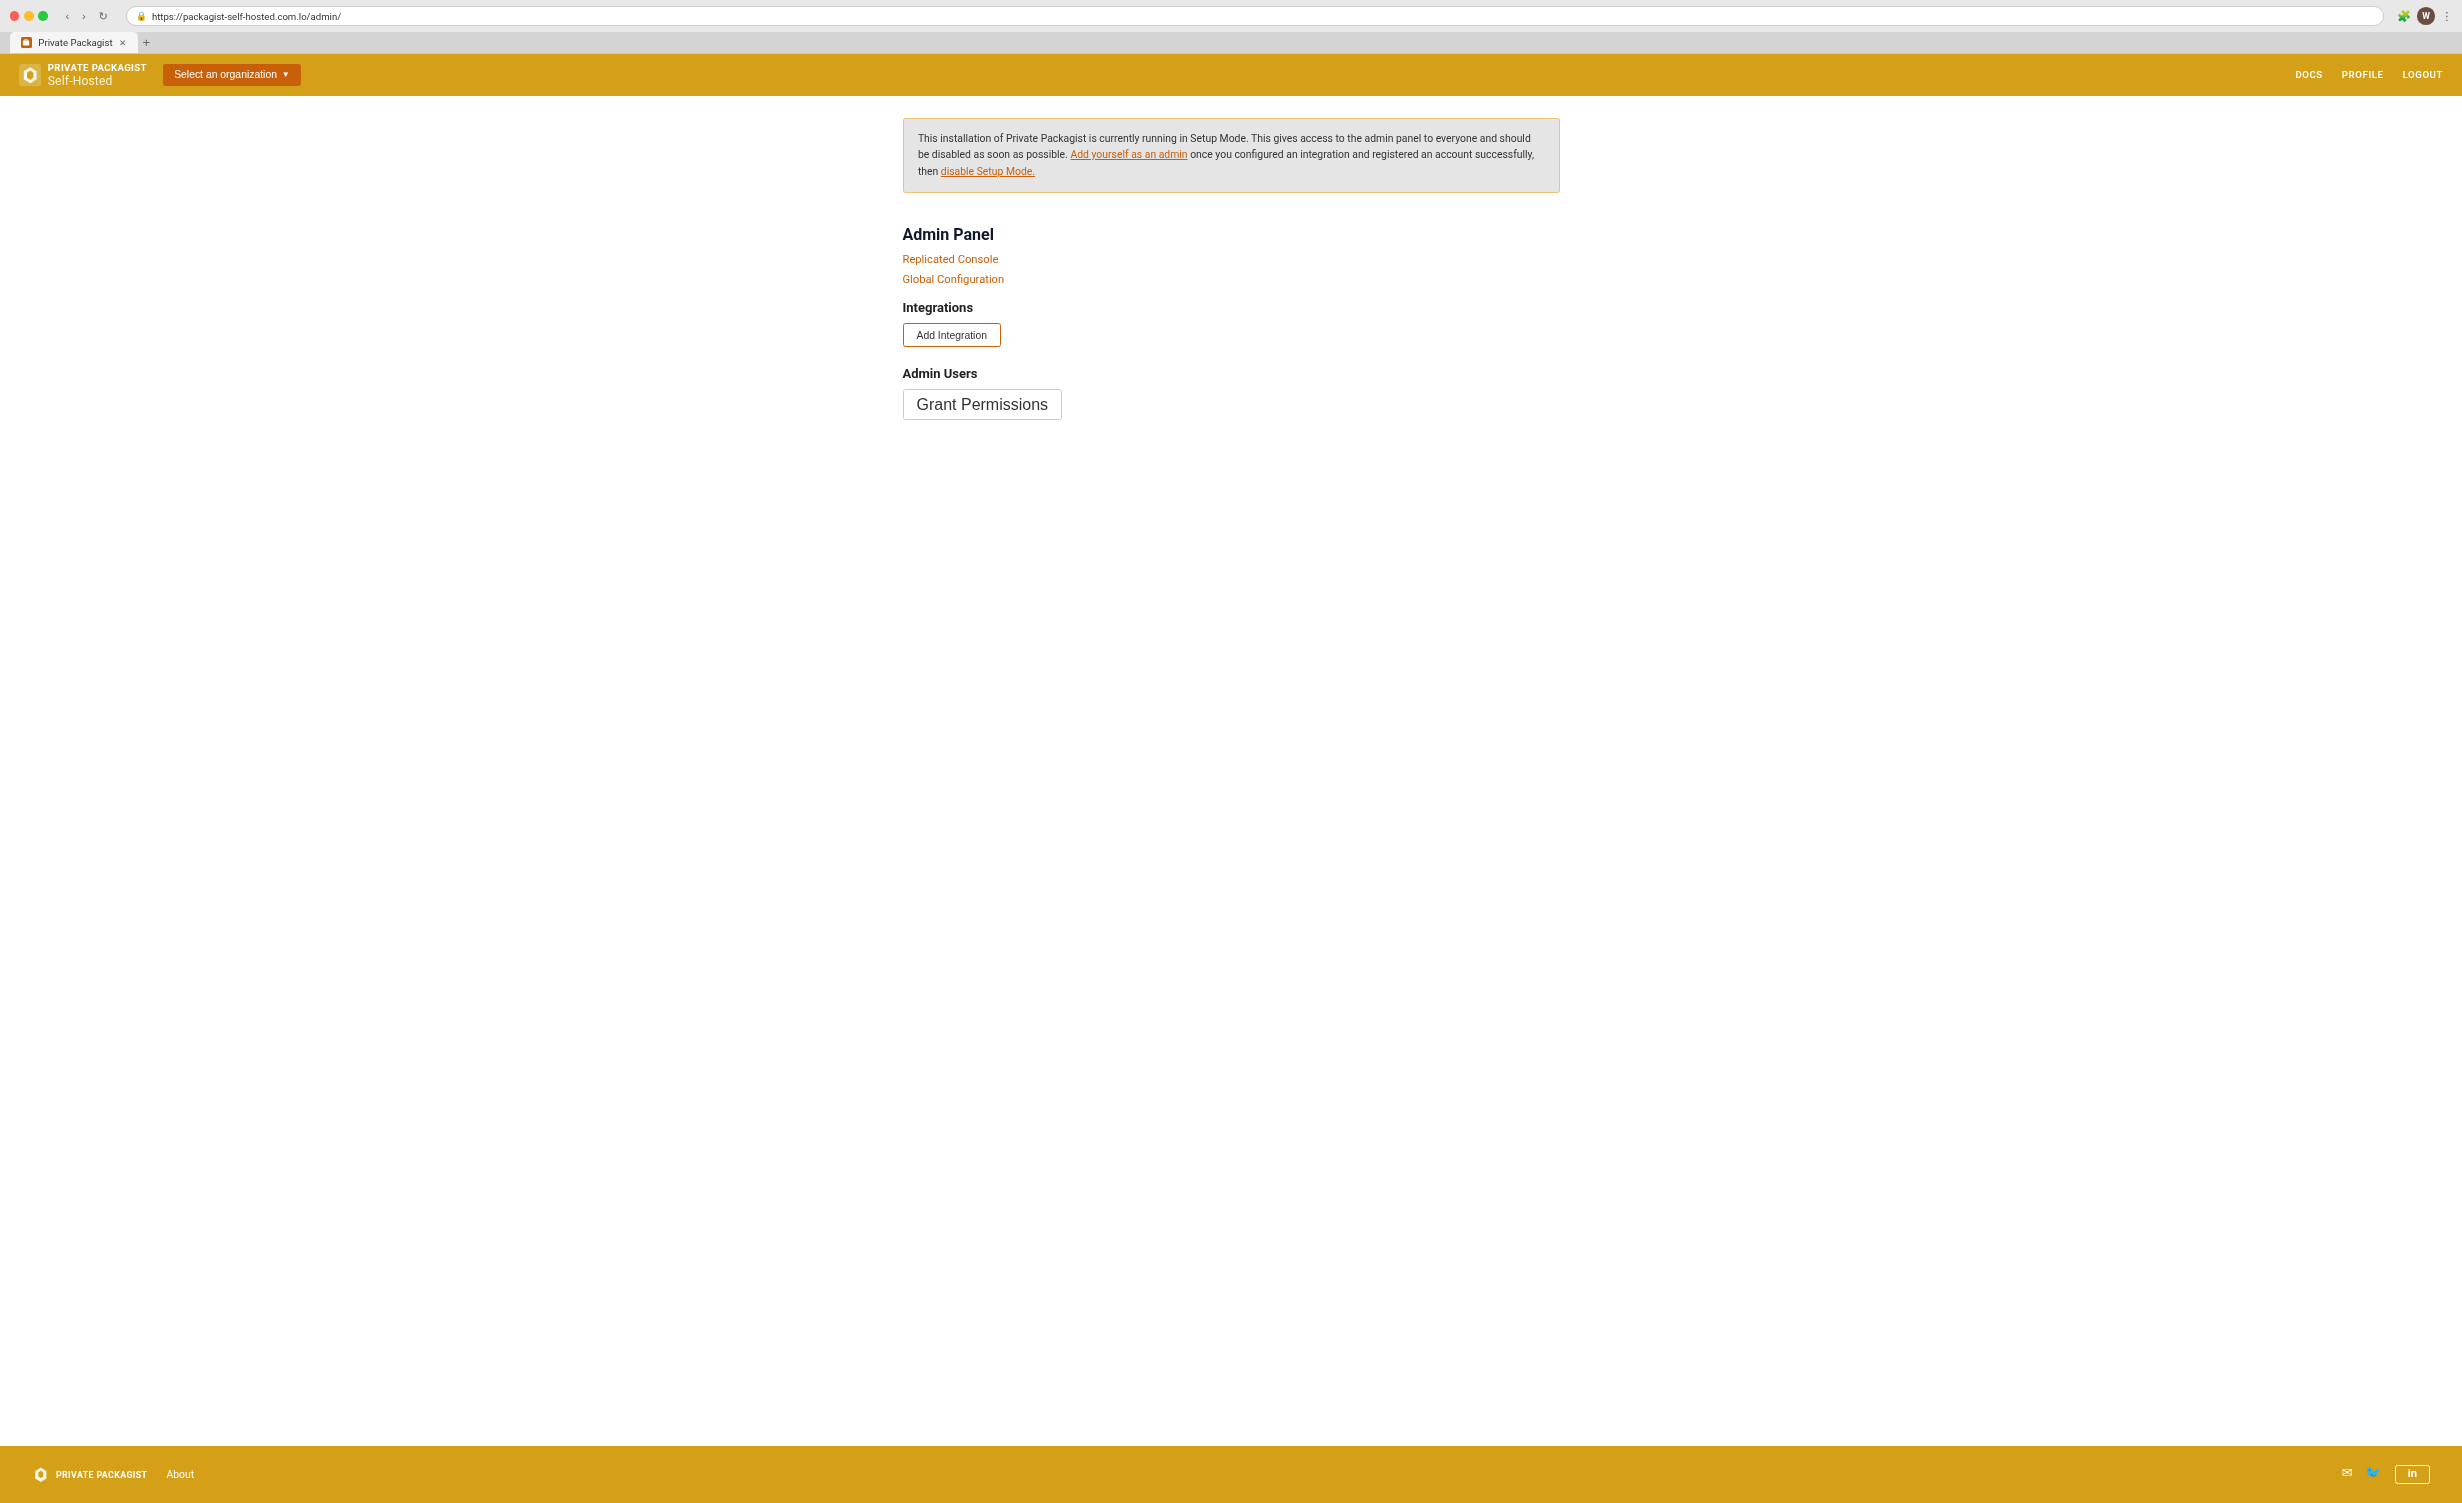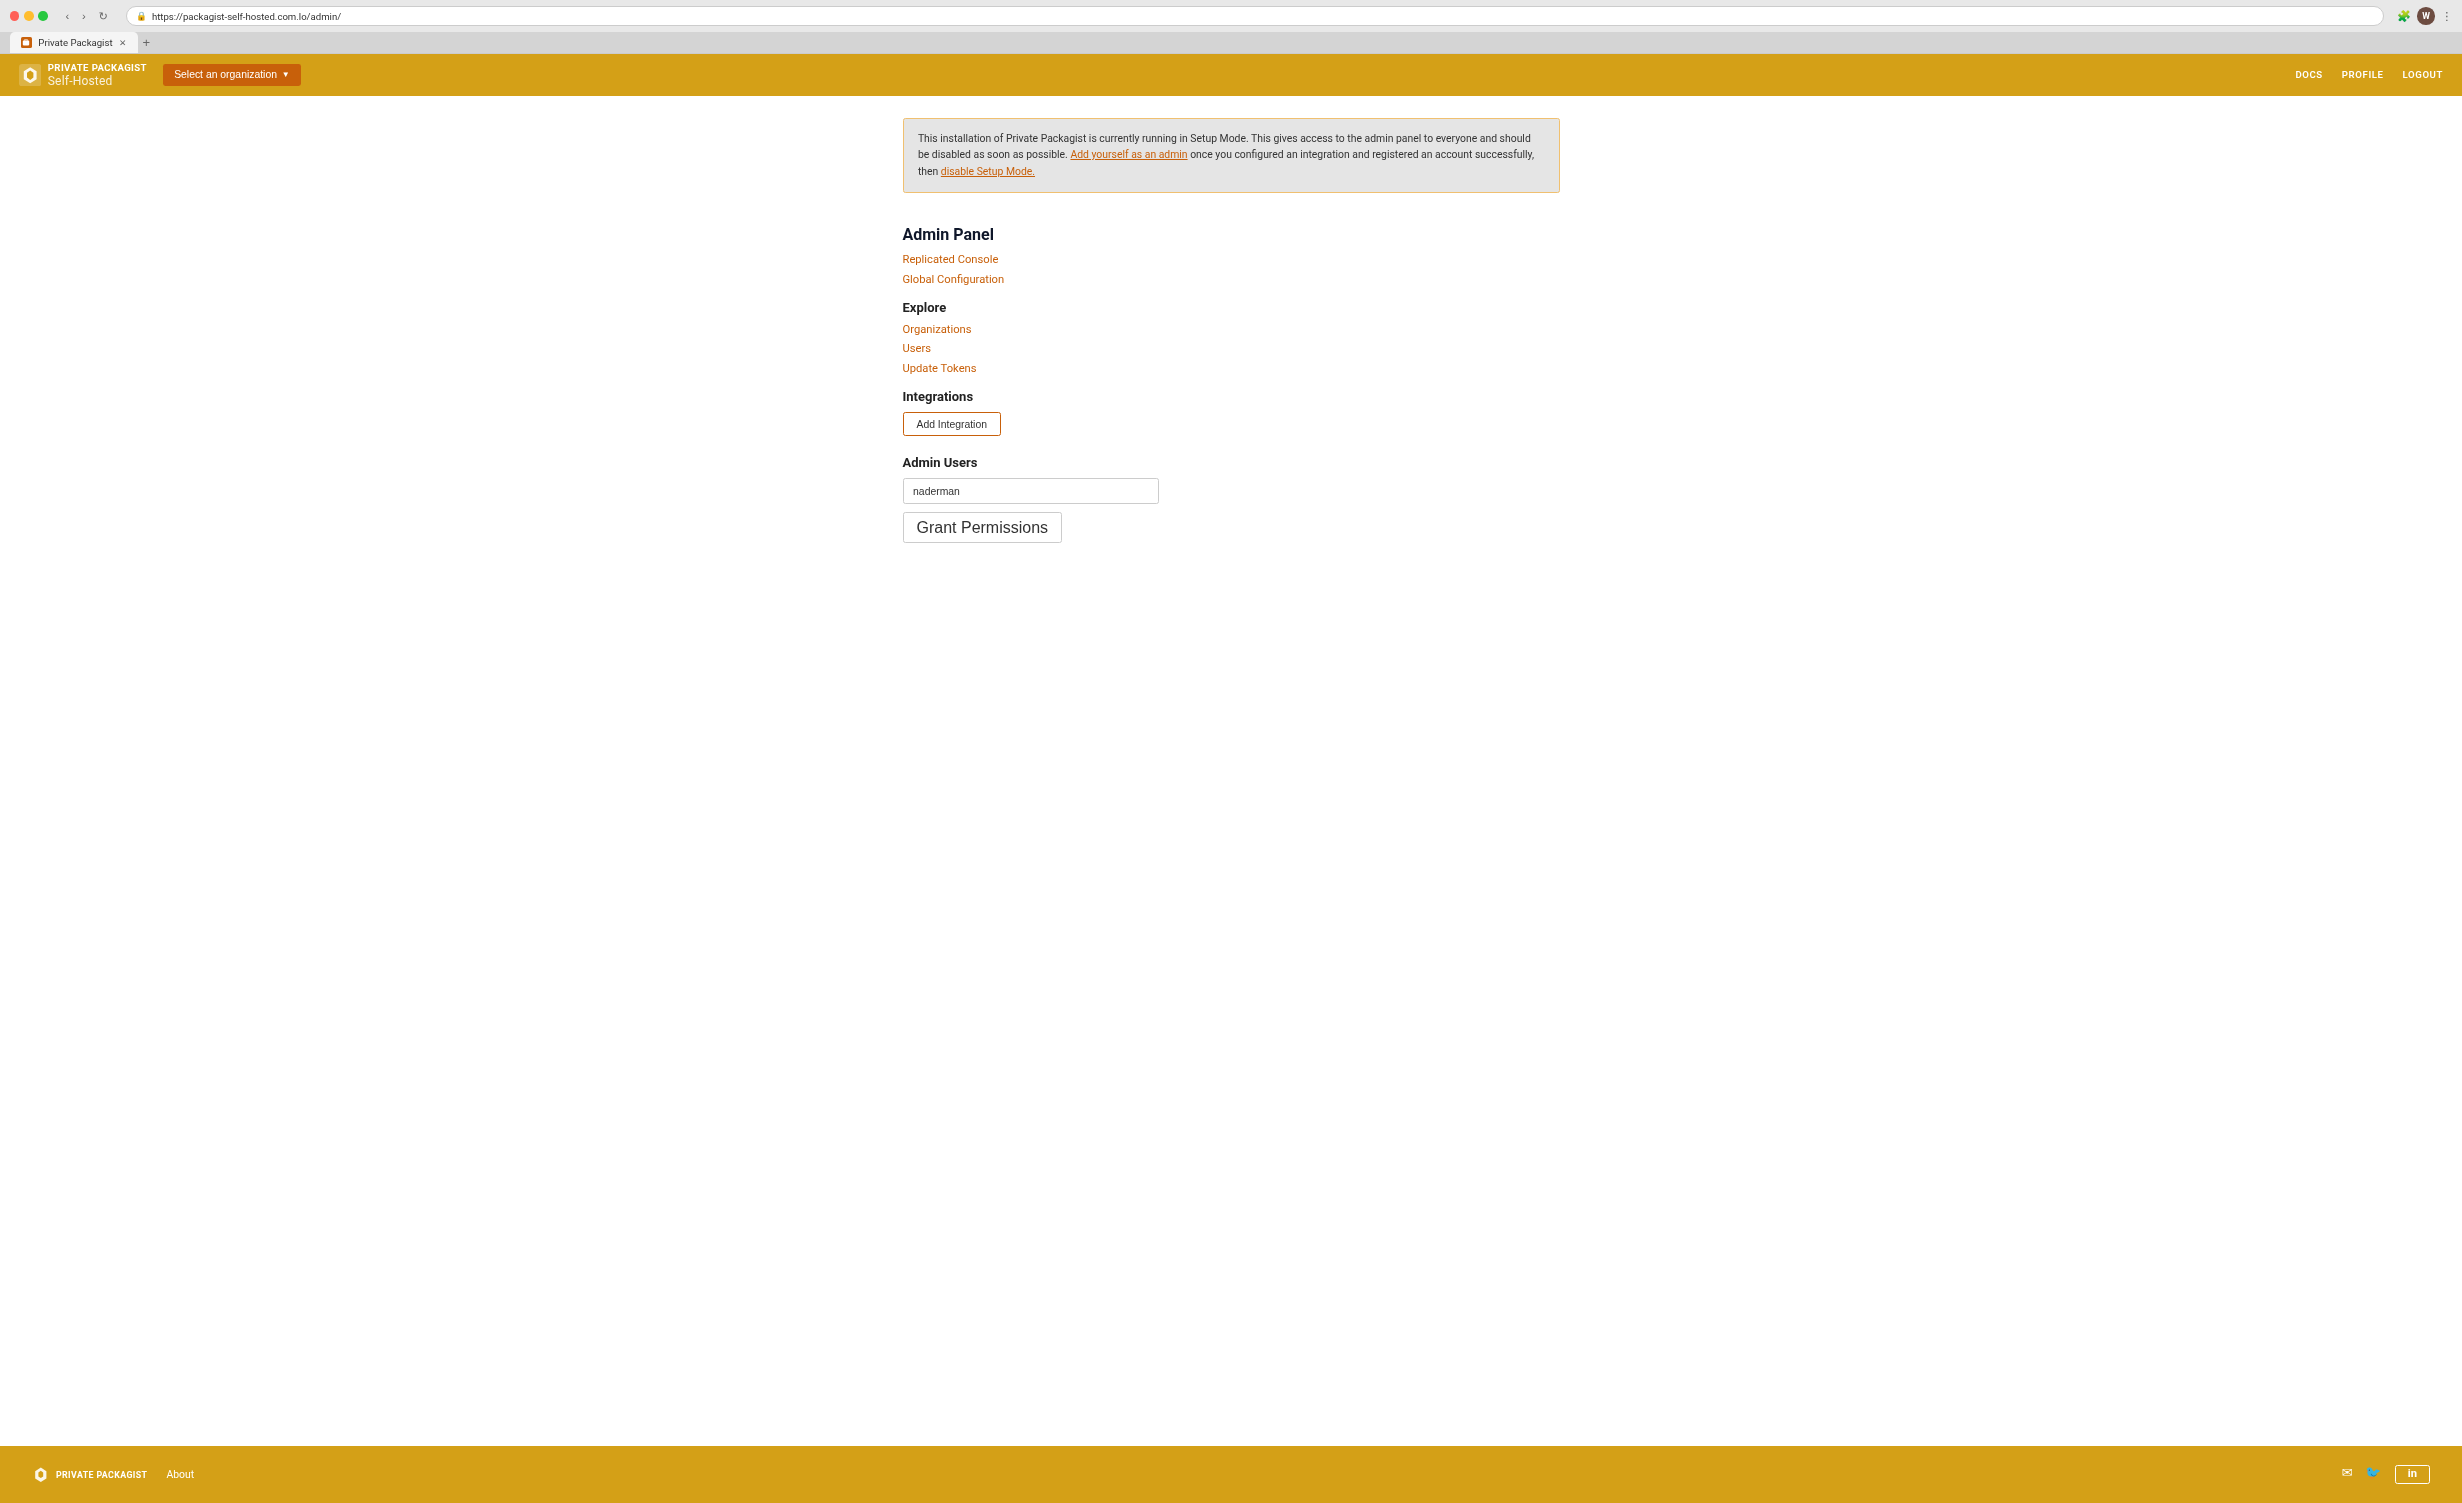--- a/index.html
+++ b/index.html
@@ -145,37 +145,28 @@
       <span>This installation of Private Packagist is currently running in Setup Mode. This gives access to the admin panel to everyone and should be disabled as soon as possible.</span>
       <a href="#">Add yourself as an admin</a>
       <span> once you configured an integration and registered an account successfully, then </span>
       <a href="#">disable Setup Mode.</a>
     </div>
 
     <h2 class="section-title">Admin Panel</h2>
     <a href="#" class="nav-link-item">Replicated Console</a>
     <a href="#" class="nav-link-item">Global Configuration</a>
 
-    <div class="explore-section">
-      <h3 class="section-sub-title">Explore</h3>
-      <a href="#" class="nav-link-item">Organizations</a>
-      <a href="#" class="nav-link-item">Users</a>
-      <a href="#" class="nav-link-item">Update Tokens</a>
-    </div>
 
     <div class="integrations-section">
       <h3 class="section-sub-title">Integrations</h3>
       <button class="btn-outlined-red">Add Integration</button>
     </div>
 
     <div style="margin-top: 19px;">
       <h3 class="section-sub-title">Admin Users</h3>
-      <div style="margin-bottom: 8px;">
-        <input type="text" class="admin-input" value="naderman" style="">
-      </div>
       <button class="btn">Grant Permissions</button>
     </div>
 
   </div>
 
   <div style="flex:1;"></div>
 
   <footer class="footer">
     <div class="footer-brand">
       <svg class="footer-brand-icon" viewBox="0 0 22 22" fill="none" xmlns="http://www.w3.org/2000/svg">

